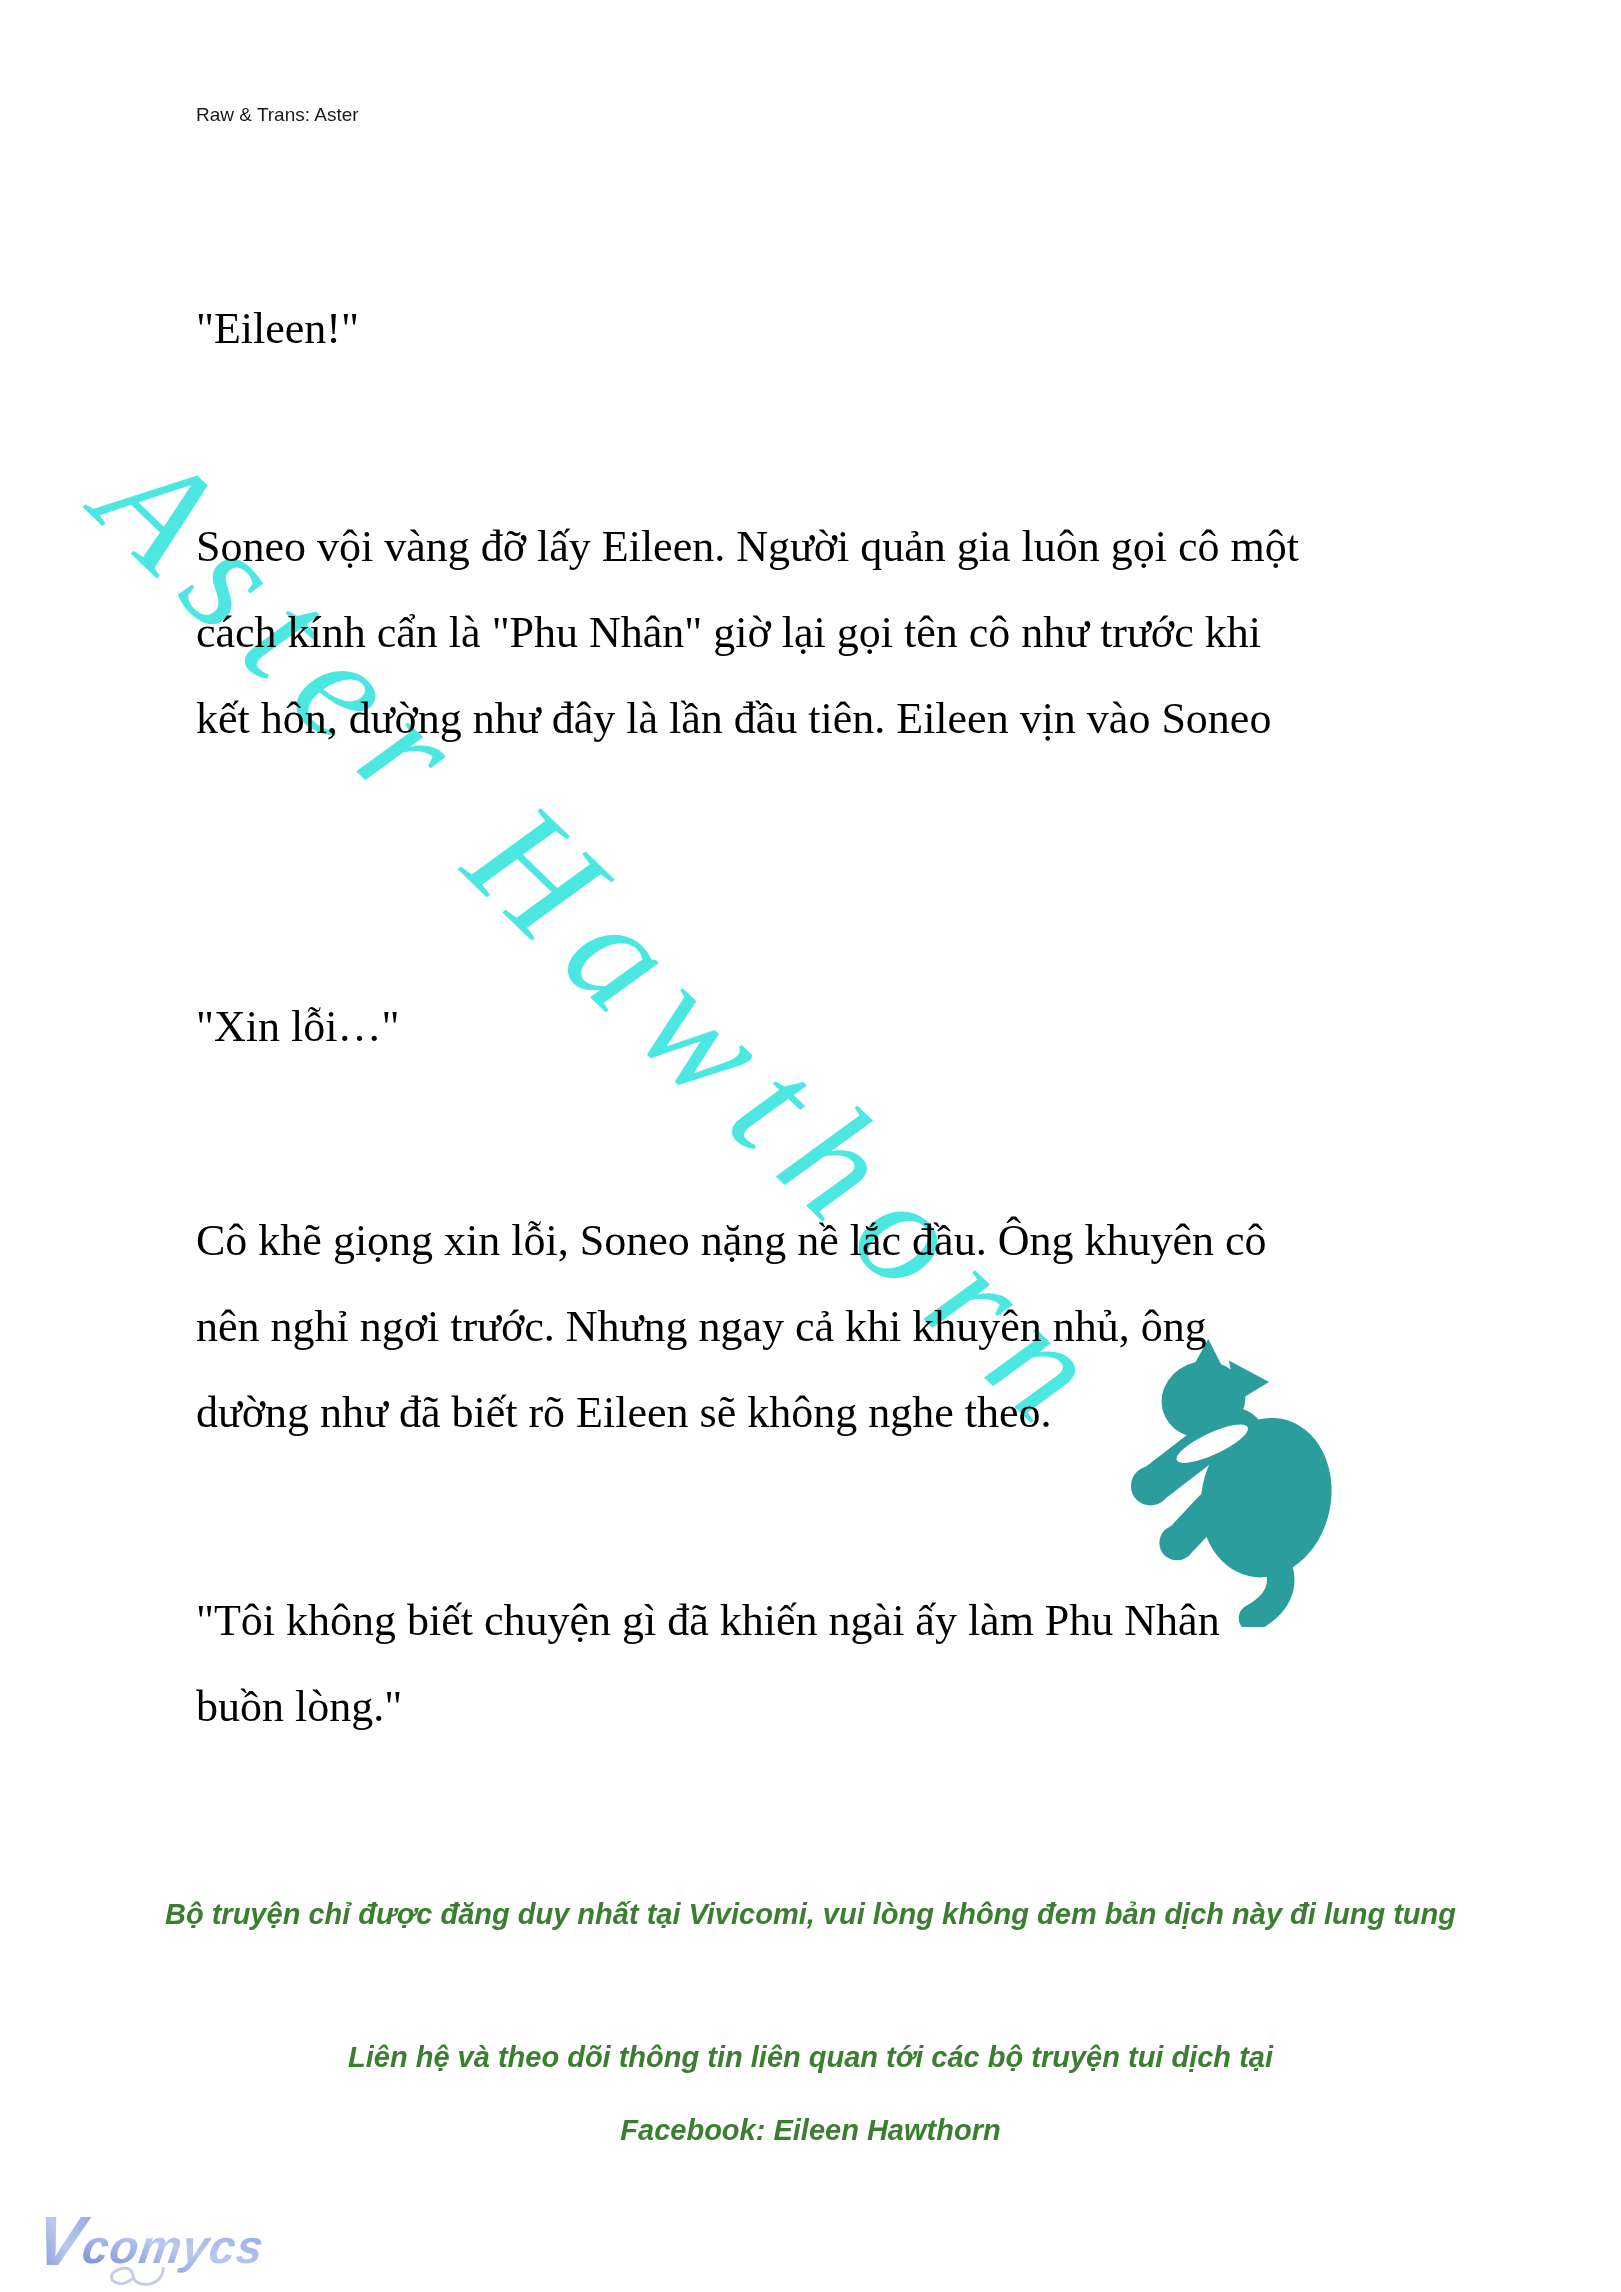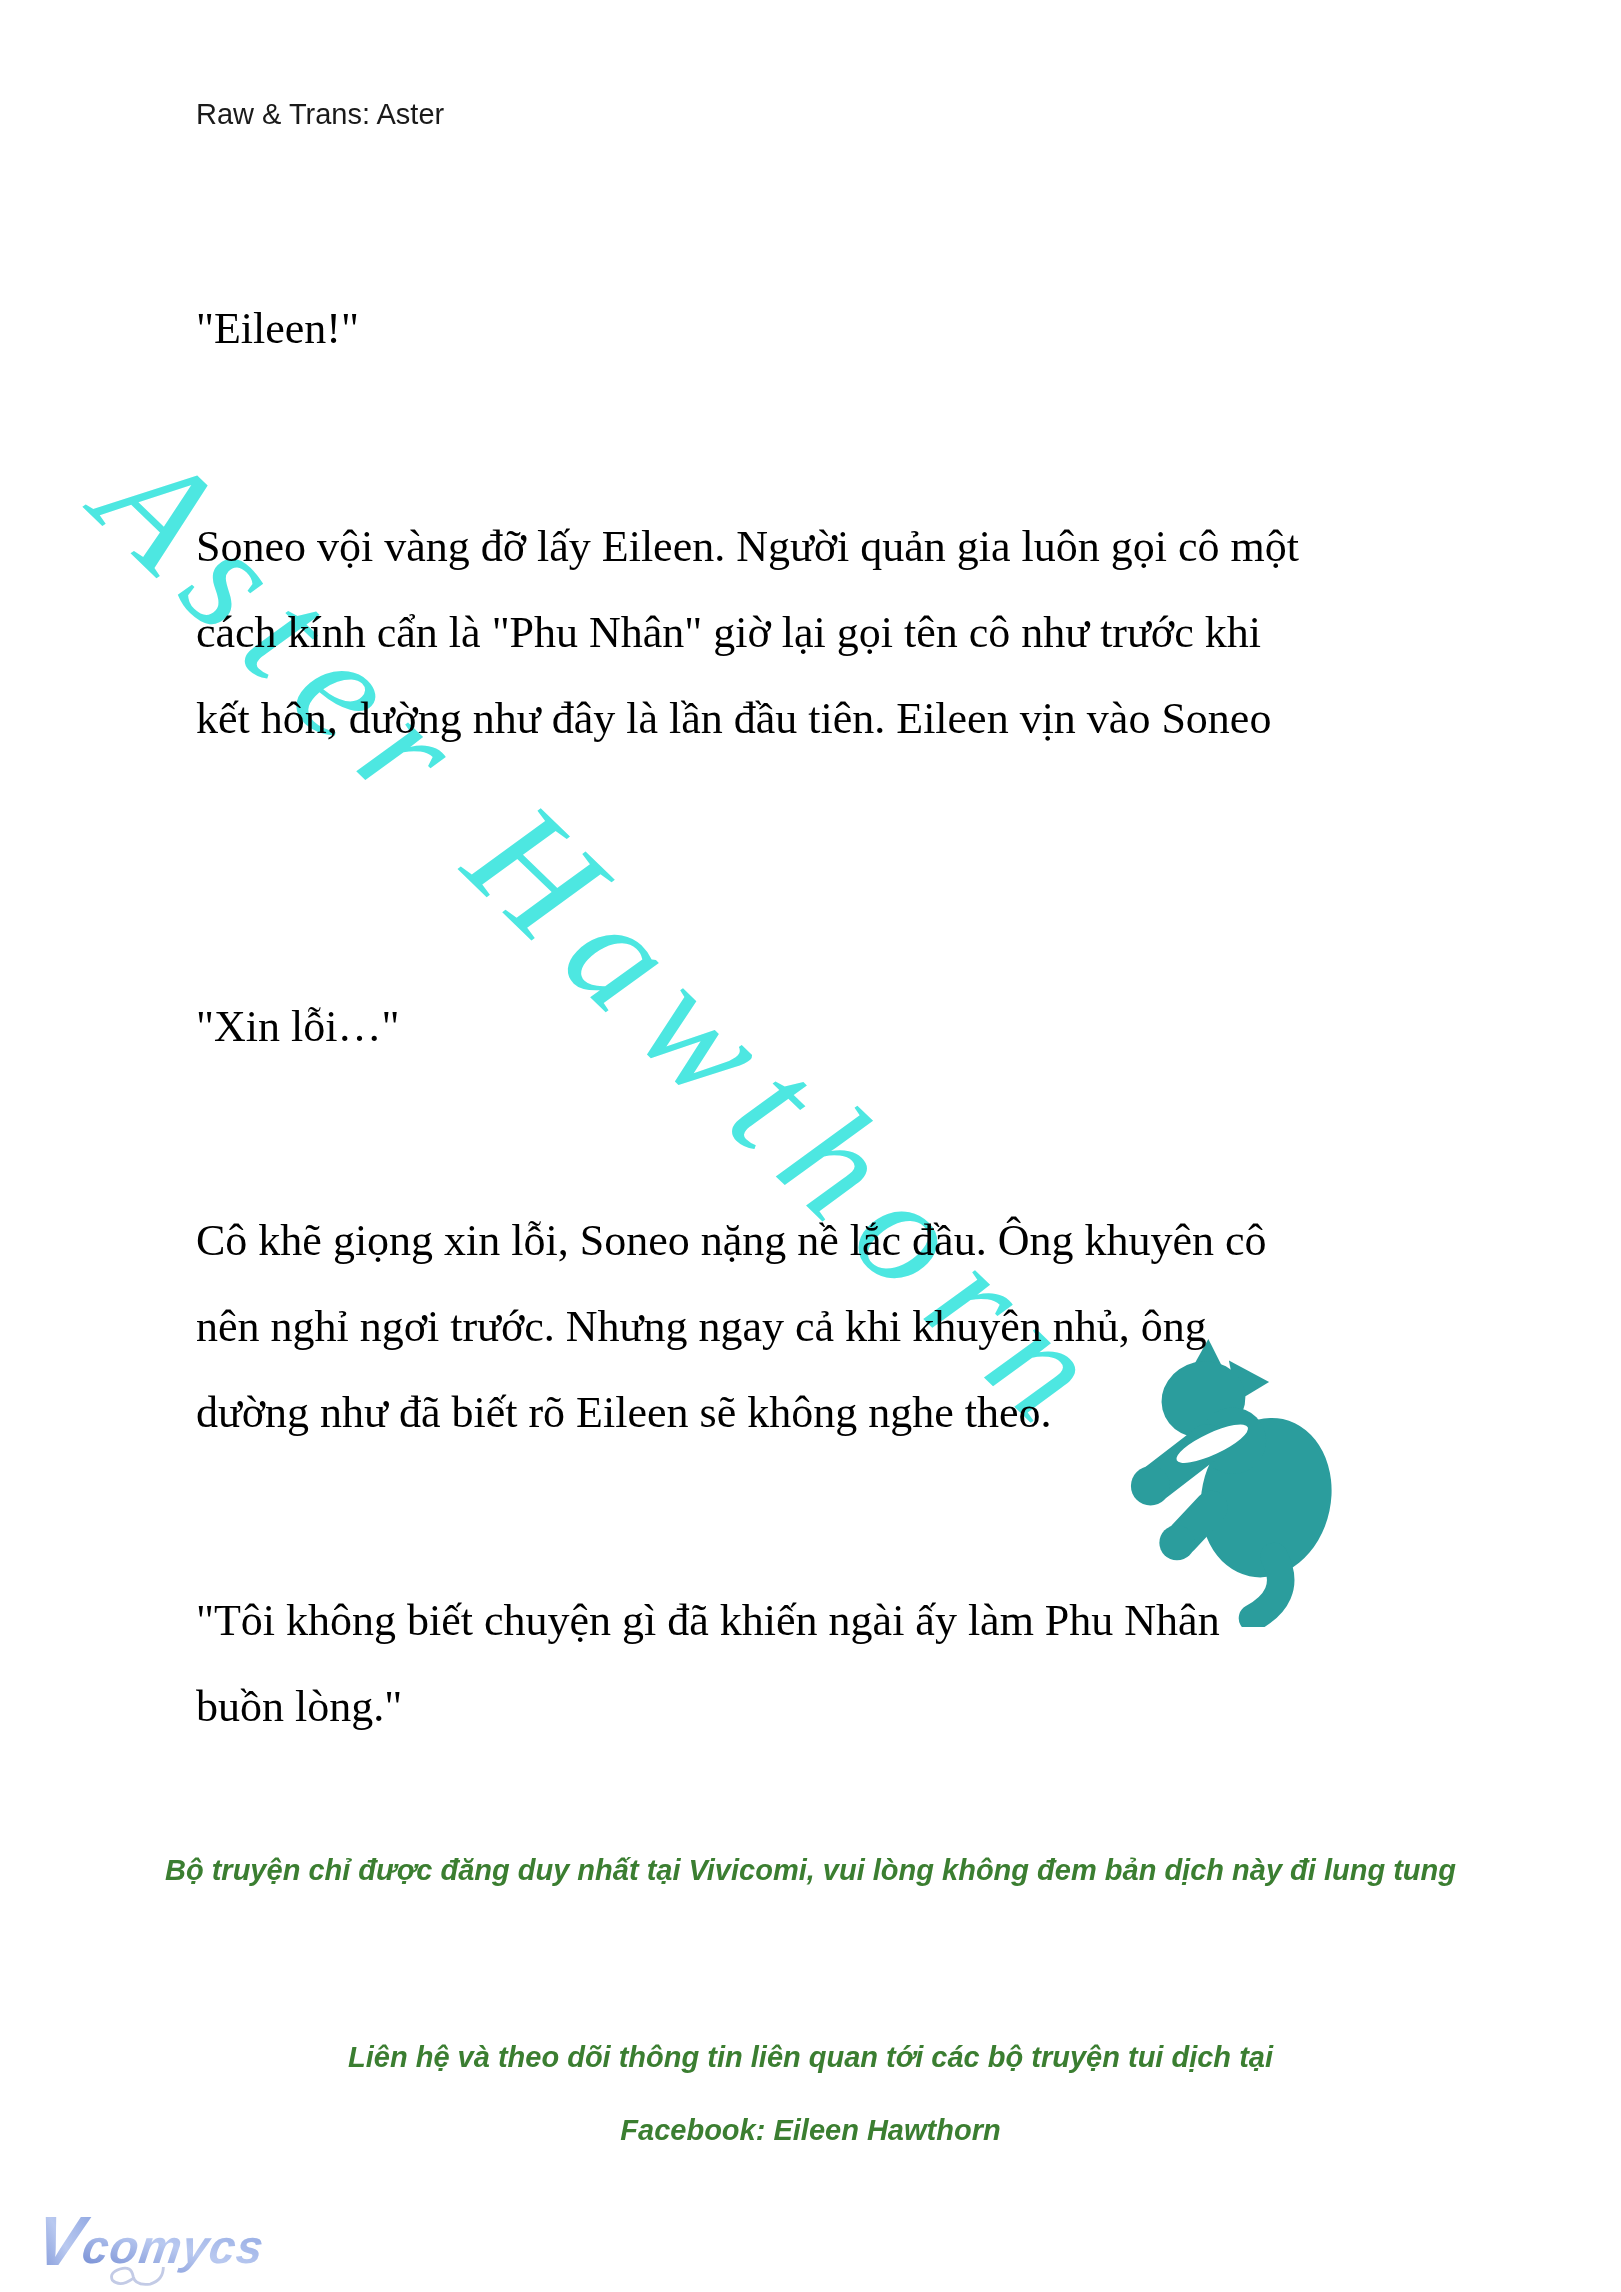--- a/index.html
+++ b/index.html
@@ -6,21 +6,21 @@
   .page{
     position:relative;
     width:1621px;height:2293px;
     background:#ffffff;
     overflow:hidden;
     font-family:"Liberation Serif", serif;
   }
   .header-credit{
     position:absolute;left:196px;top:97px;
     font-family:"Liberation Sans", sans-serif;
-    font-size:29px;line-height:35px;color:#1a1a1a;
+    font-size:19px;line-height:35px;color:#1a1a1a;
     z-index:3;white-space:nowrap;
   }
   .watermark{
     position:absolute;left:178px;top:420px;
     font-family:"Liberation Serif", serif;
     font-style:italic;
     font-size:155px;line-height:1;
     letter-spacing:0.16em;
     color:#4de7e1;
     transform:rotate(44deg);
@@ -95,21 +95,21 @@
 
       <line x1="96" y1="178" x2="66" y2="210" stroke="#2b9d9d" stroke-width="34" stroke-linecap="round"></line>
       <circle cx="61" cy="214" r="18"></circle>
 
       <path d="M160,228 C176,258 162,278 138,291" fill="none" stroke="#2b9d9d" stroke-width="28" stroke-linecap="round"></path>
     </g>
 
     <ellipse cx="97" cy="113" rx="40" ry="11" transform="rotate(-25 97 113)" fill="#ffffff"></ellipse>
   </svg>
 
-  <div class="footer-line" style="top:1852px">Bộ truyện chỉ được đăng duy nhất tại Vivicomi, vui lòng không đem bản dịch này đi lung tung</div>
+  <div class="footer-line" style="top:1896px">Bộ truyện chỉ được đăng duy nhất tại Vivicomi, vui lòng không đem bản dịch này đi lung tung</div>
   <div class="footer-line" style="top:2039px">Liên hệ và theo dõi thông tin liên quan tới các bộ truyện tui dịch tại</div>
   <div class="footer-line" style="top:2112px">Facebook: Eileen Hawthorn</div>
 
   <svg class="logo" viewBox="0 0 260 100" aria-hidden="true">
     <defs>
       <linearGradient id="logo-grad" x1="0" y1="1" x2="1" y2="0">
         <stop offset="0" stop-color="#6d86d0"></stop>
         <stop offset="0.5" stop-color="#b9c9f0"></stop>
         <stop offset="1" stop-color="#8ba3e0"></stop>
       </linearGradient>

